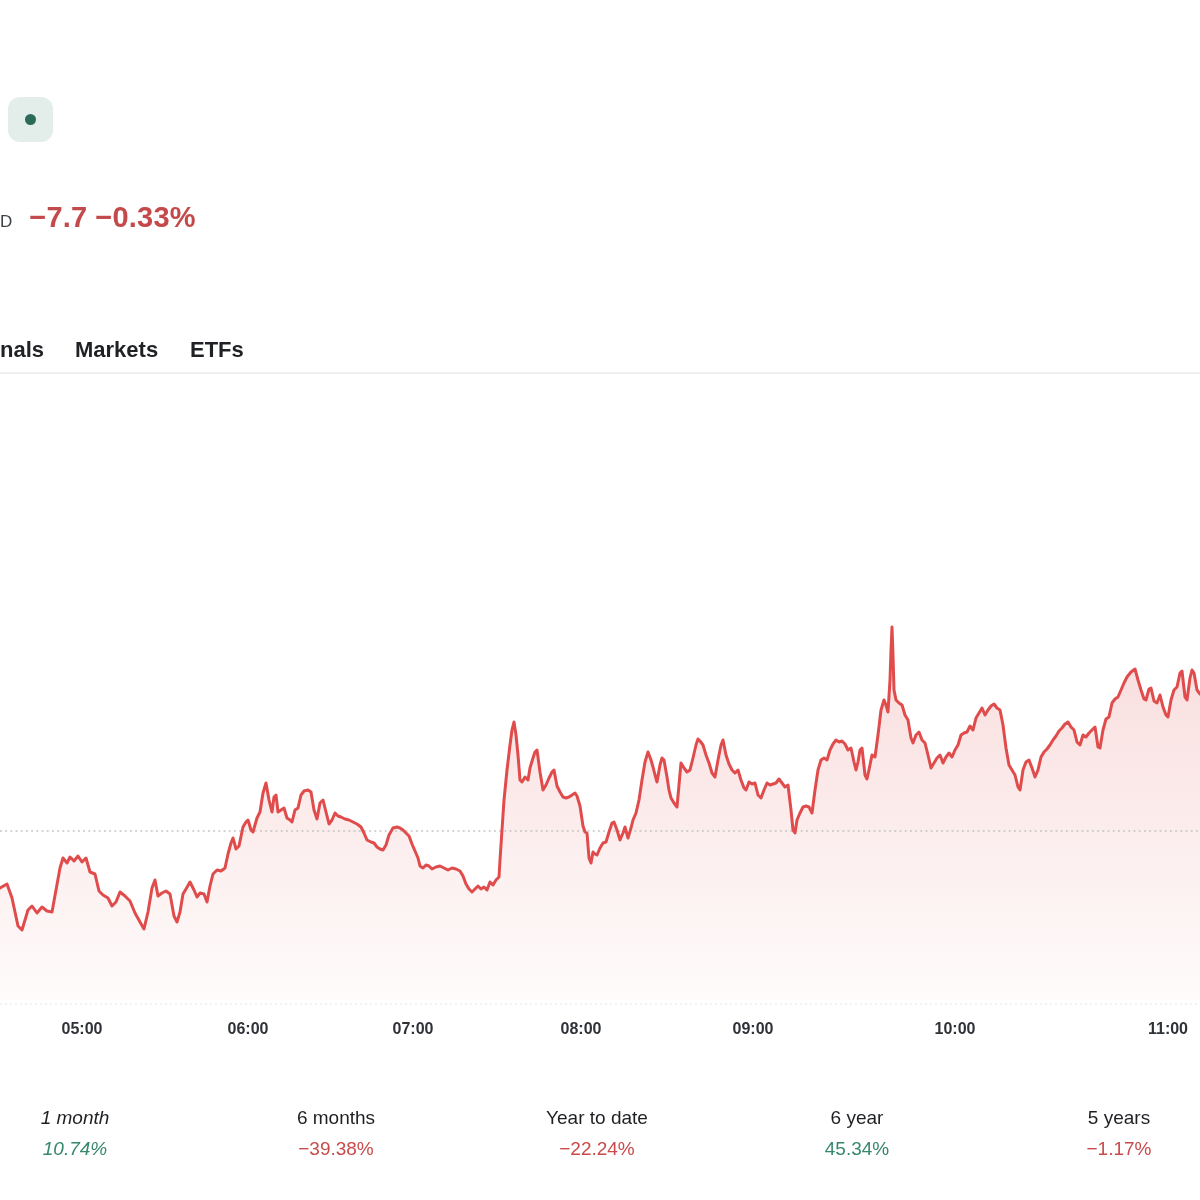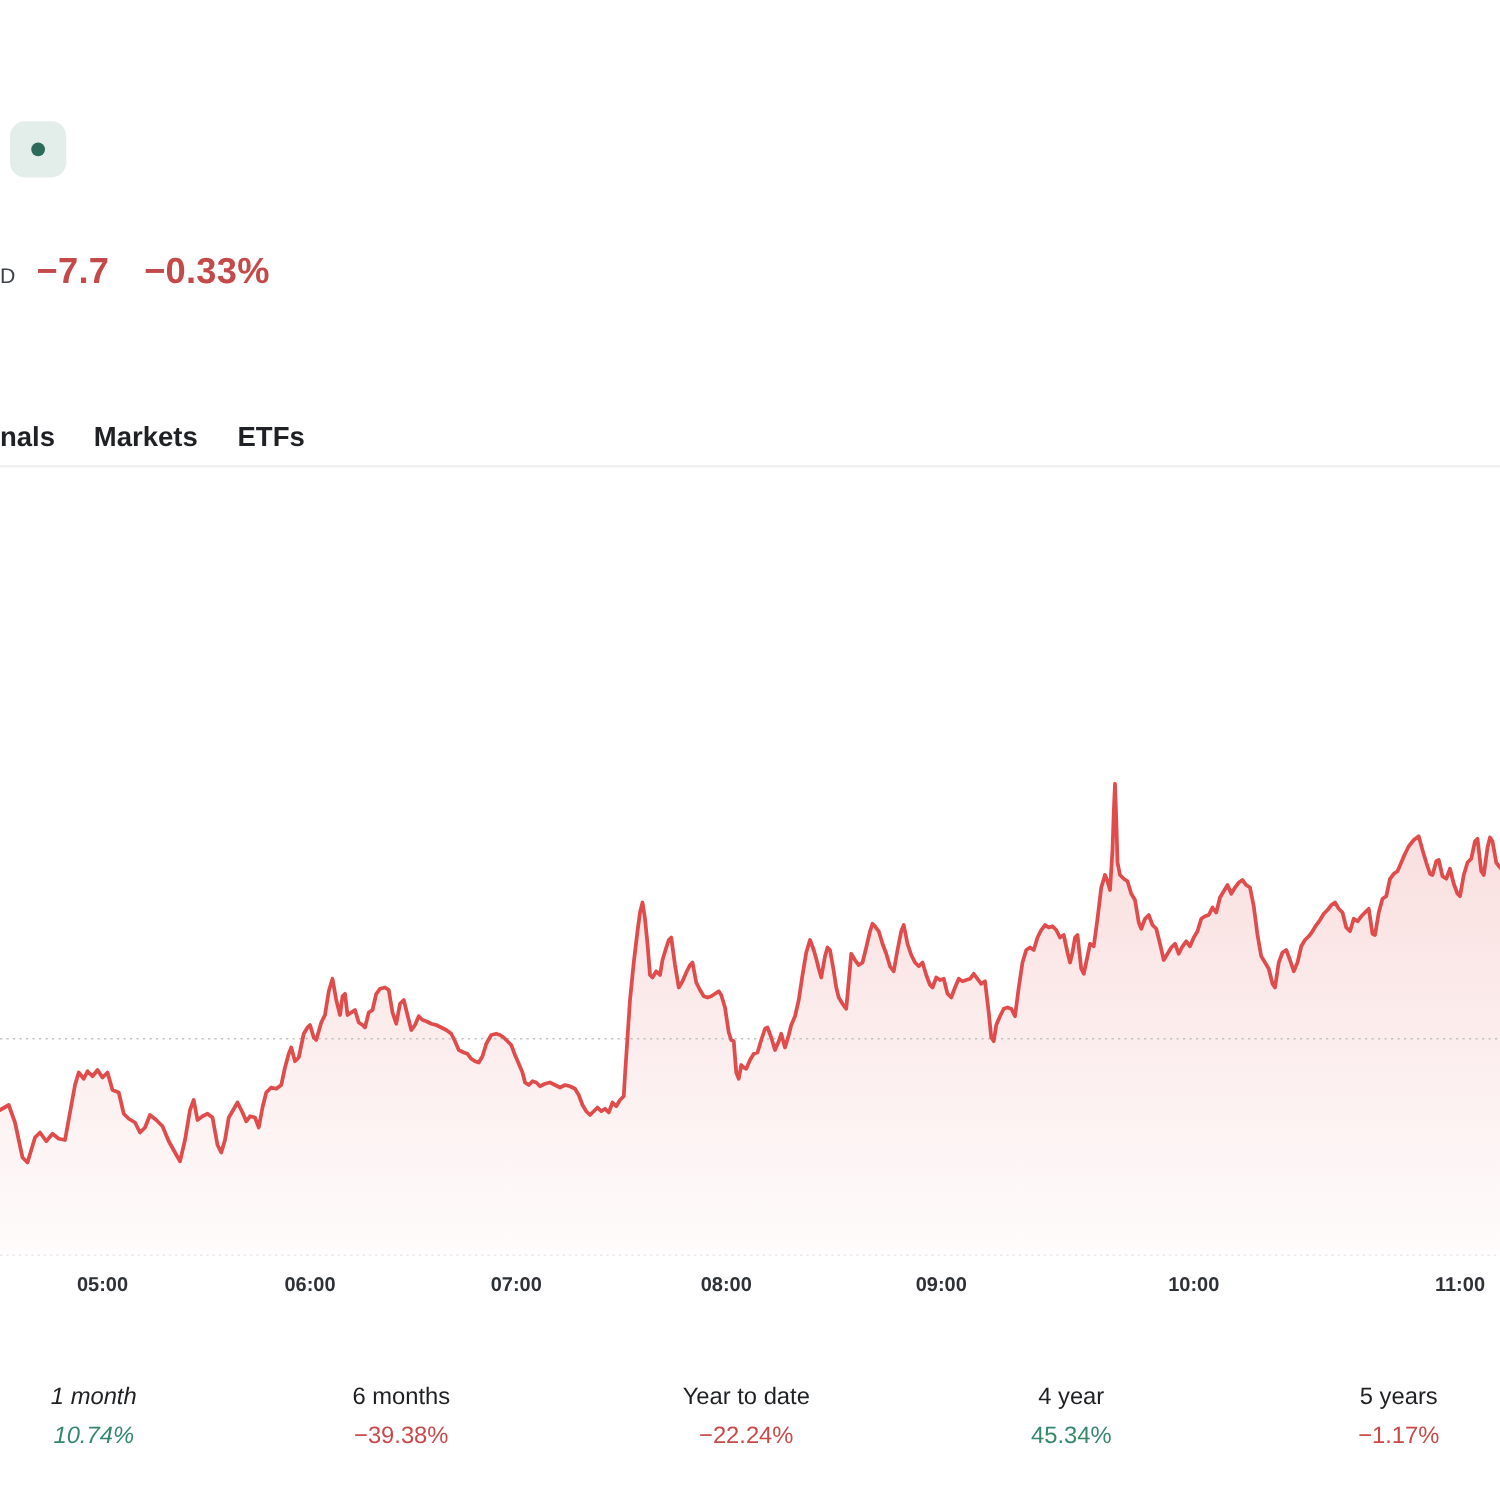--- a/index.html
+++ b/index.html
@@ -7,21 +7,21 @@
     width:1200px;height:1200px;background:#ffffff;position:relative;overflow:hidden;
     font-family:"Liberation Sans",sans-serif;color:#202226;
   }
   
   .badge{position:absolute;left:8px;top:97px;width:45px;height:45px;border-radius:12px;
          background:#e3eeea;display:flex;align-items:center;justify-content:center;}
   .badge .dot{width:11px;height:11px;border-radius:50%;background:#2c6b59;}
   
   .price-row{position:absolute;left:0;top:201px;display:flex;align-items:baseline;gap:17px;white-space:nowrap;}
   .ticker-suffix{font-size:17px;font-weight:500;color:#3e4246;}
-  .change{font-size:29px;font-weight:700;letter-spacing:.2px;display:flex;gap:28px;justify-content:space-between;}
+  .change{font-size:29px;font-weight:700;letter-spacing:.2px;display:flex;gap:8px;justify-content:space-between;}
   
   .tabs{position:absolute;top:337px;left:0;width:1200px;height:30px;}
   .tab{position:absolute;top:0;font-size:22px;font-weight:700;color:#1f2124;cursor:pointer;white-space:nowrap;}
   .divider{position:absolute;top:372px;left:0;width:1200px;height:2px;background:#f0efef;}
   
   .chart{position:absolute;left:0;top:378px;width:1200px;height:632px;}
   .chart svg{display:block;}
   
   #x-ticks{position:absolute;top:1020px;left:0;width:1200px;height:22px;padding-left:28px;}
   #x-ticks .tick{position:absolute;top:0;transform:translateX(-50%);
@@ -80,29 +80,29 @@
     <span class="tick" style="left: 753px;">09:00</span>
     <span class="tick" style="left: 930px; margin-left: 25px;">10:00</span>
     <span class="tick" style="left: 1168px;">11:00</span>
   </div>
 
 <div id="periods">
     <div class="period" style="left: 75px; font-style: italic;">
       <div class="plabel">1 month</div>
       <div class="pvalue up">10.74%</div>
     </div>
-    <div class="period" style="left: 321px;">
+    <div class="period" style="left: 336px;">
       <div class="plabel">6 months</div>
       <div class="pvalue down">−39.38%</div>
     </div>
     <div class="period" style="left: 597px;">
       <div class="plabel">Year to date</div>
       <div class="pvalue down">−22.24%</div>
     </div>
     <div class="period" style="left: 857px;">
-      <div class="plabel">4 year</div>
+      <div class="plabel">6 year</div>
       <div class="pvalue up">45.34%</div>
     </div>
     <div class="period" style="left: 1119px;">
       <div class="plabel">5 years</div>
       <div class="pvalue down">−1.17%</div>
     </div>
   </div>
 
 </body></html>

